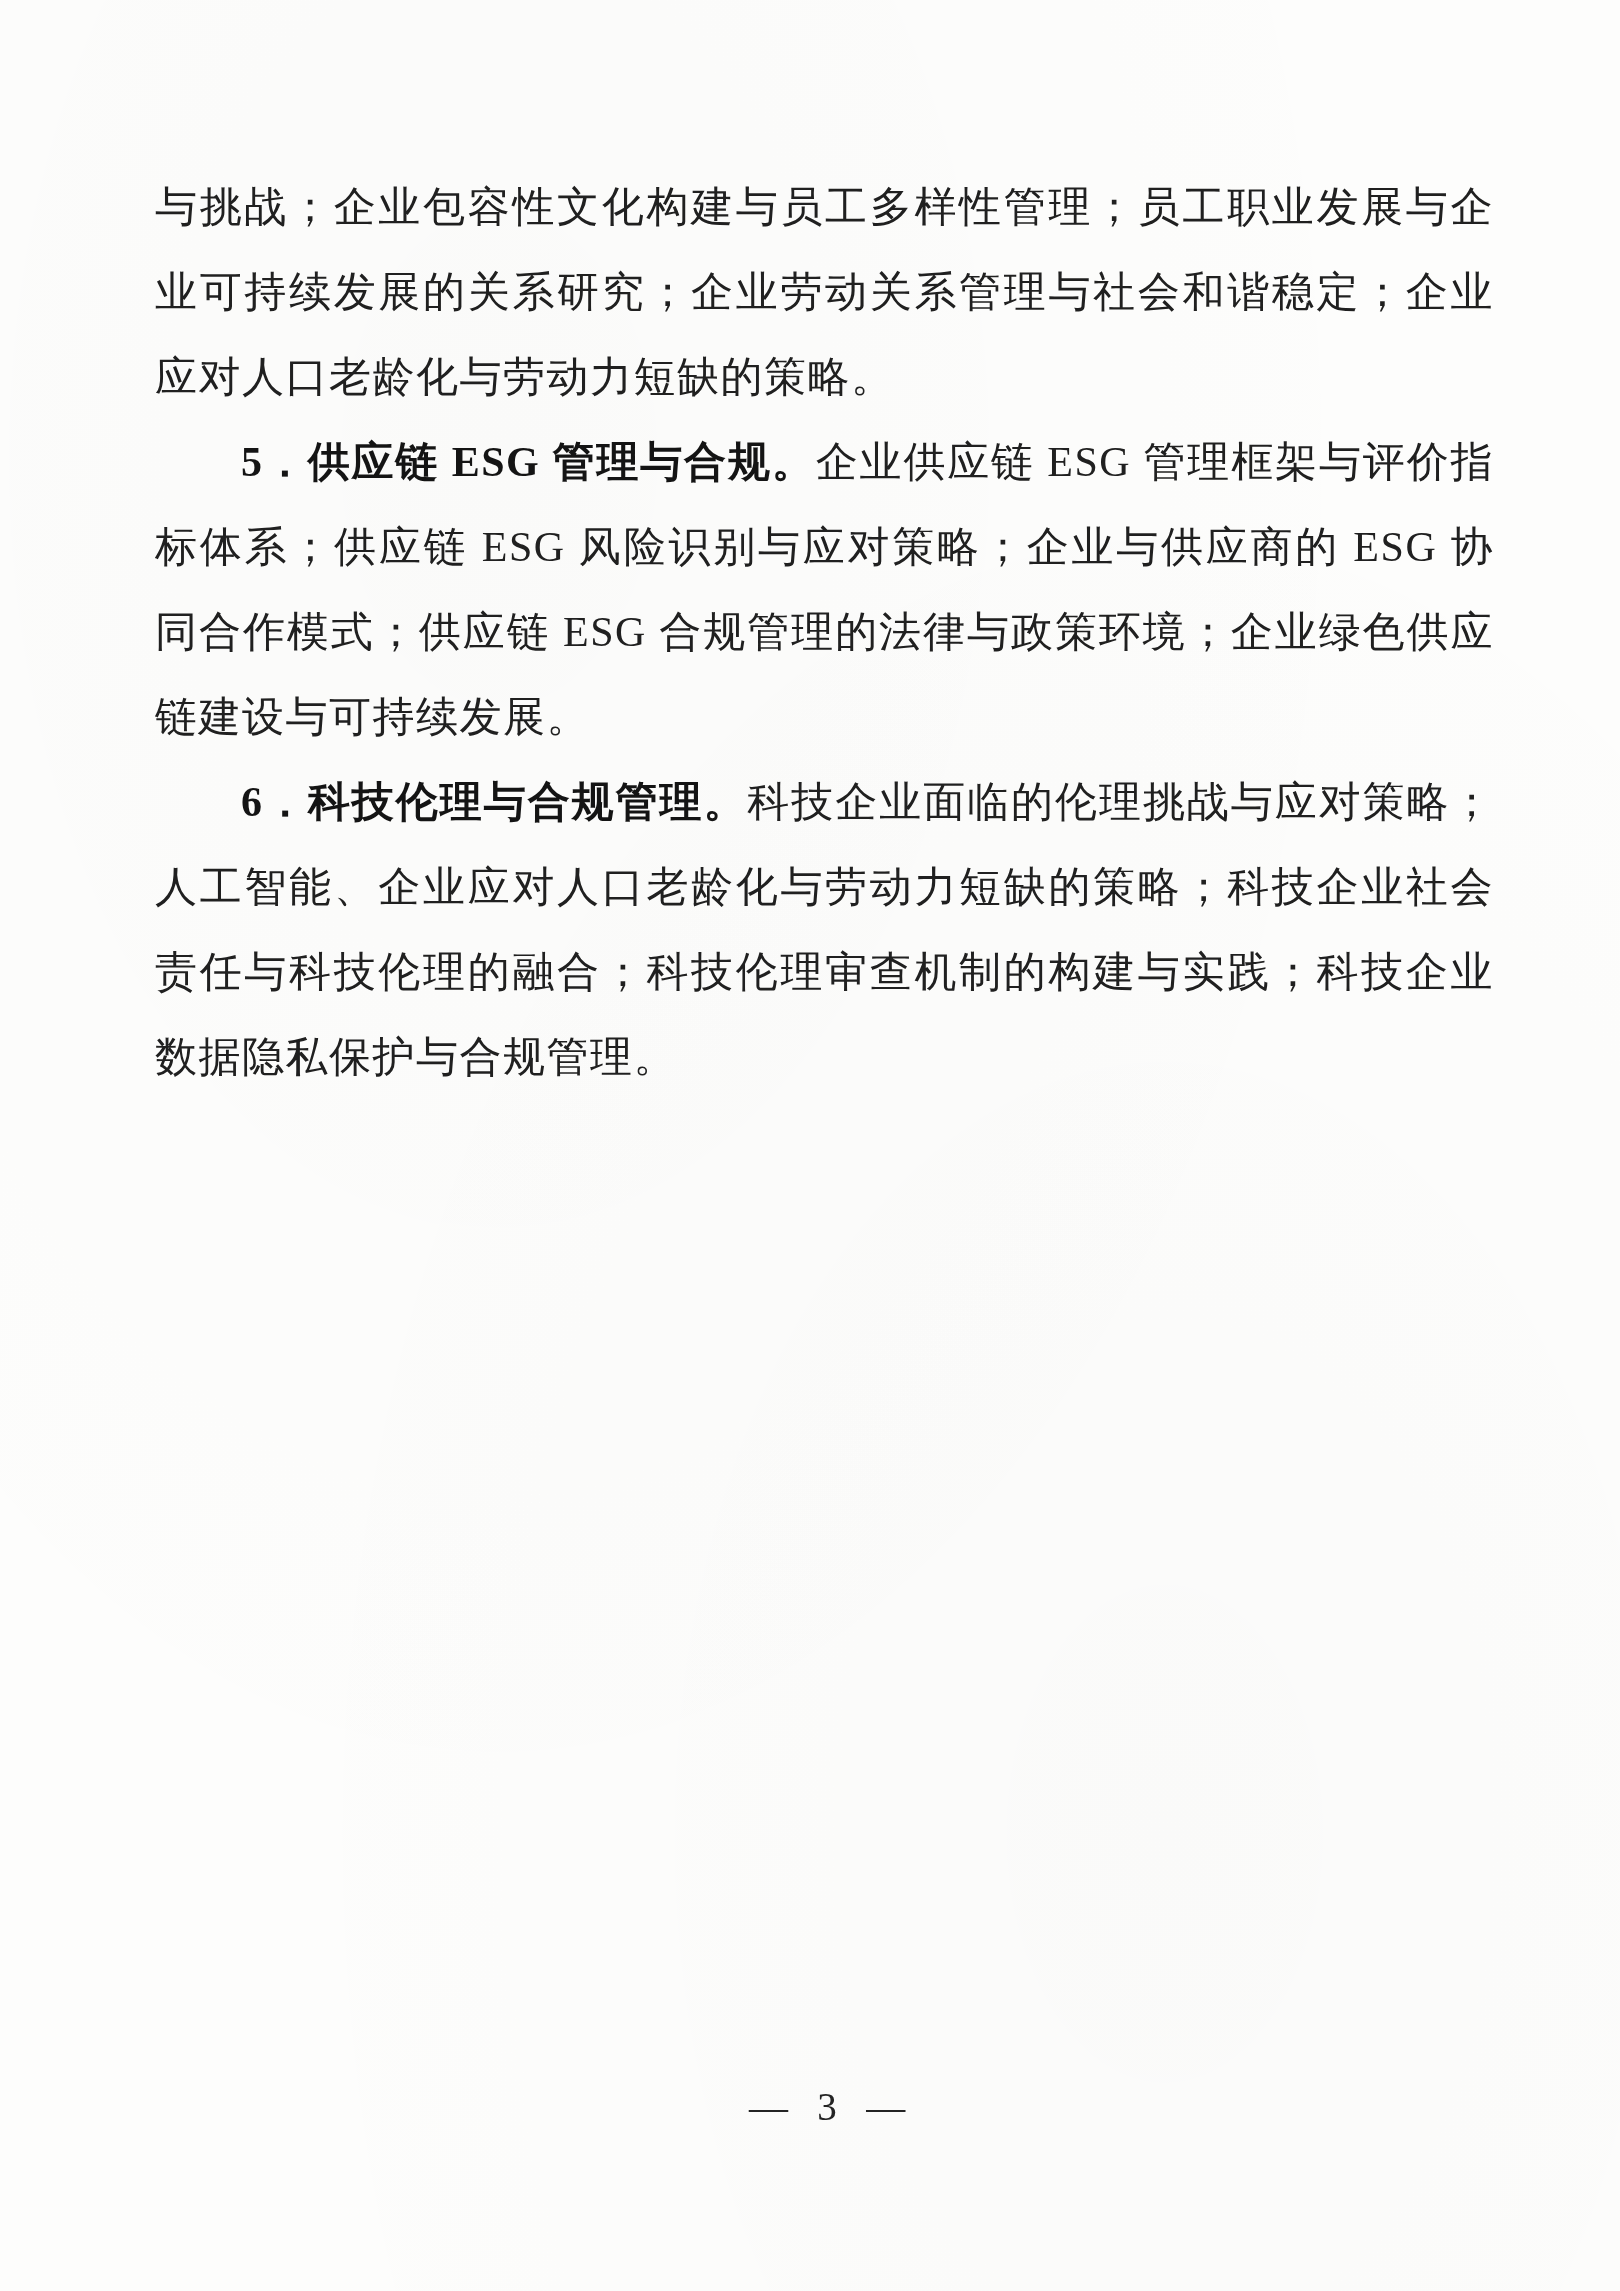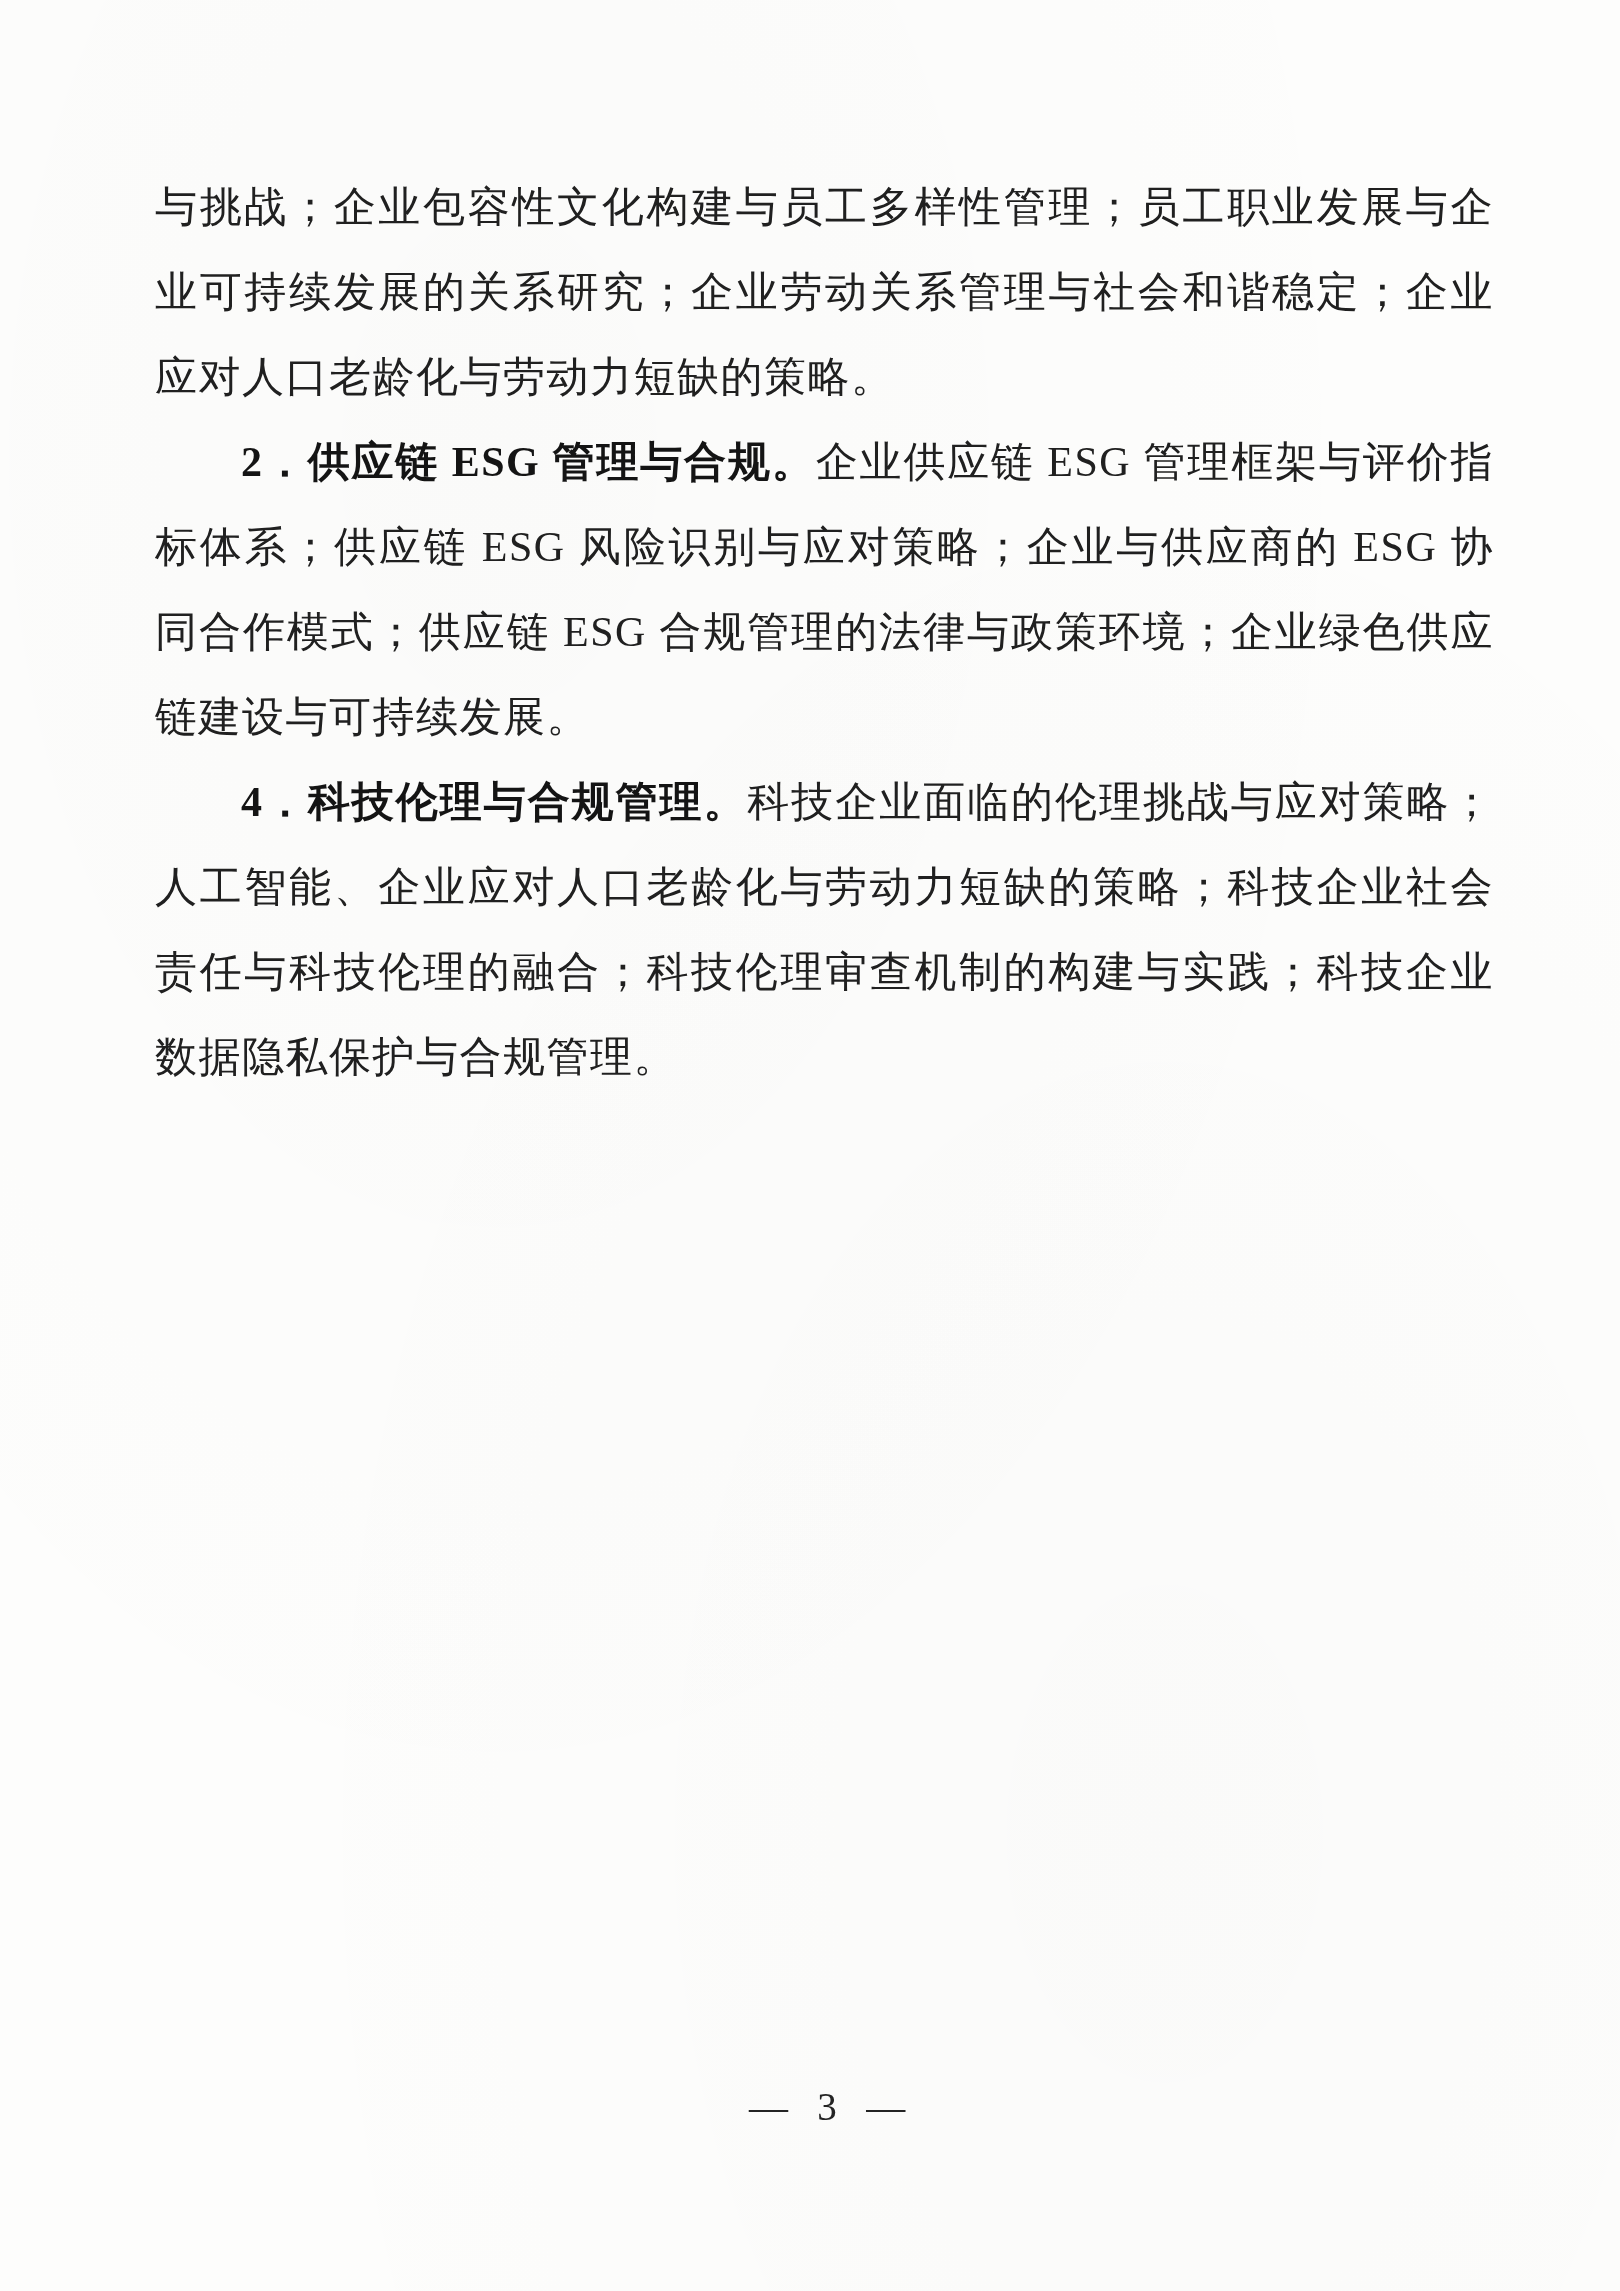--- a/index.html
+++ b/index.html
@@ -59,18 +59,18 @@
     letter-spacing: 9.8px;
     color: #242424;
   }
 </style>
 </head>
 <body>
 
 <div class="page">
   <div class="text-body" id="doc-body">
       <p class="para"><span>与挑战；企业包容性文化构建与员工多样性管理；员工职业发展与企业可持续发展的关系研究；企业劳动关系管理与社会和谐稳定；企业应对人口老龄化与劳动力短缺的策略。</span></p>
-      <p class="para indent"><b>2．供应链 ESG 管理与合规。</b><span>企业供应链 ESG 管理框架与评价指标体系；供应链 ESG 风险识别与应对策略；企业与供应商的 ESG 协同合作模式；供应链 ESG 合规管理的法律与政策环境；企业绿色供应链建设与可持续发展。</span></p>
-      <p class="para indent"><b>4．科技伦理与合规管理。</b><span>科技企业面临的伦理挑战与应对策略；人工智能、企业应对人口老龄化与劳动力短缺的策略；科技企业社会责任与科技伦理的融合；科技伦理审查机制的构建与实践；科技企业数据隐私保护与合规管理。</span></p>
+      <p class="para indent"><b>5．供应链 ESG 管理与合规。</b><span>企业供应链 ESG 管理框架与评价指标体系；供应链 ESG 风险识别与应对策略；企业与供应商的 ESG 协同合作模式；供应链 ESG 合规管理的法律与政策环境；企业绿色供应链建设与可持续发展。</span></p>
+      <p class="para indent"><b>6．科技伦理与合规管理。</b><span>科技企业面临的伦理挑战与应对策略；人工智能、企业应对人口老龄化与劳动力短缺的策略；科技企业社会责任与科技伦理的融合；科技伦理审查机制的构建与实践；科技企业数据隐私保护与合规管理。</span></p>
     </div>
   <div class="page-number">— 3 —</div>
 </div>
 
 
 </body></html>

